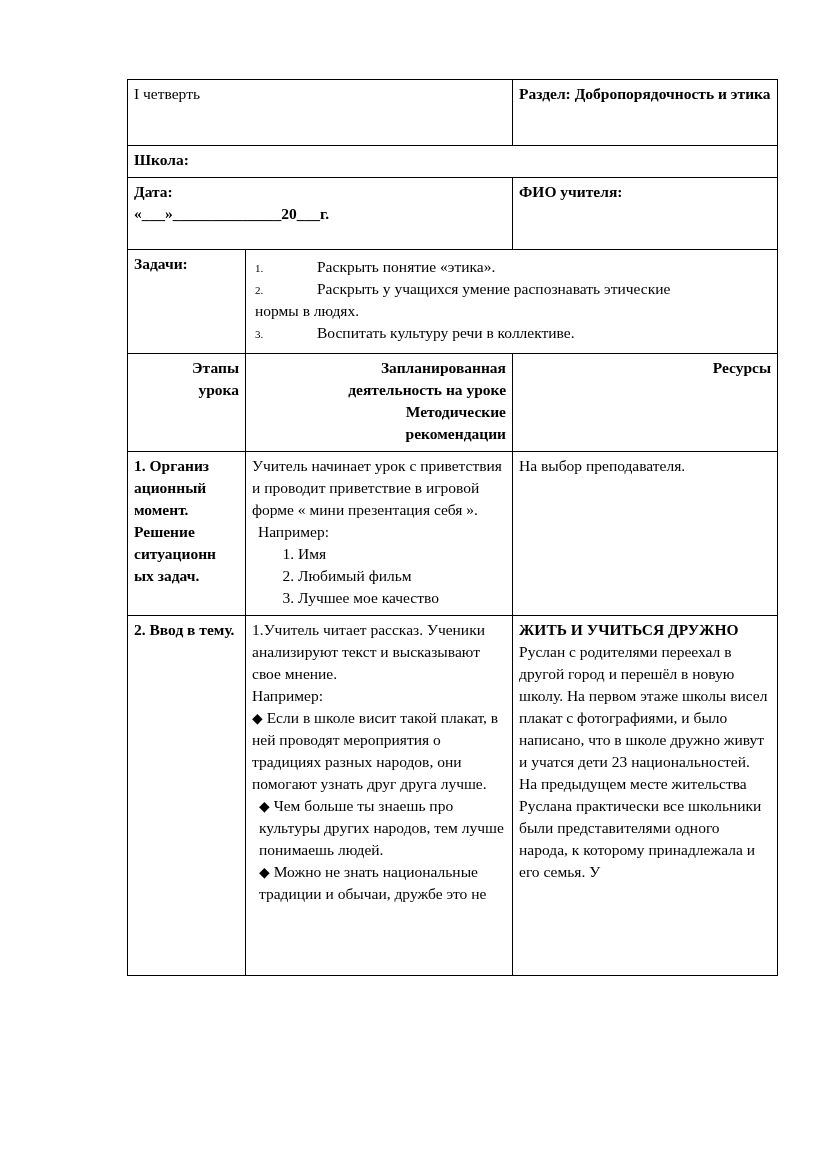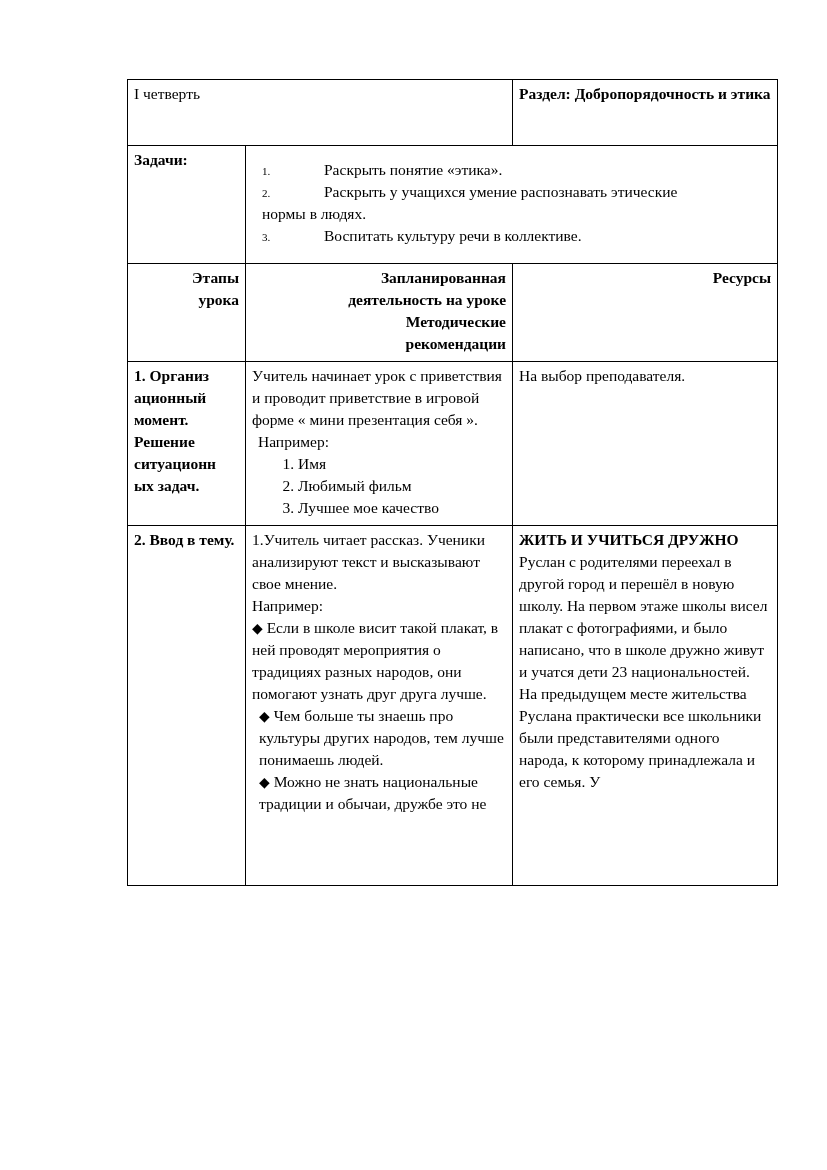--- a/index.html
+++ b/index.html
@@ -53,21 +53,21 @@
     font-size: 16px;
   }
   .hdr-cell {
     text-align: right;
     font-weight: bold;
     font-size: 15.5px;
     line-height: 1.45;
   }
 
   
-  .task-list { margin: 10px; padding: 0; }
+  .task-list { margin: 3px; padding: 0; }
   .task-row {
     display: block;
     text-indent: 0;
   }
   .task-num {
     font-size: 11px;
     display: inline-block;
     width: 62px;
     vertical-align: baseline;
   }
@@ -103,21 +103,31 @@
       <col style="width:267px">
       <col style="width:265px">
     </colgroup>
     <tbody>
 
       <tr>
         <td colspan="2" class="cell-quarter tall-2">I четверть</td>
         <td class="b tall-2">Раздел: Добропорядочность и этика</td>
       </tr>
 
-
+      <tr>
+        <td colspan="3" class="b">Школа:</td>
+      </tr>
+
+      <tr>
+        <td colspan="2" style="height:62px;">
+          <span class="b">Дата:</span><br>
+          <span class="b">«___»______________20___г.</span>
+        </td>
+        <td class="b" style="height:62px;">ФИО учителя:</td>
+      </tr>
 
 
 
 
       <tr>
         <td class="b">Задачи:</td>
         <td colspan="2">
           <div class="task-list">
 
             <span class="task-row">

